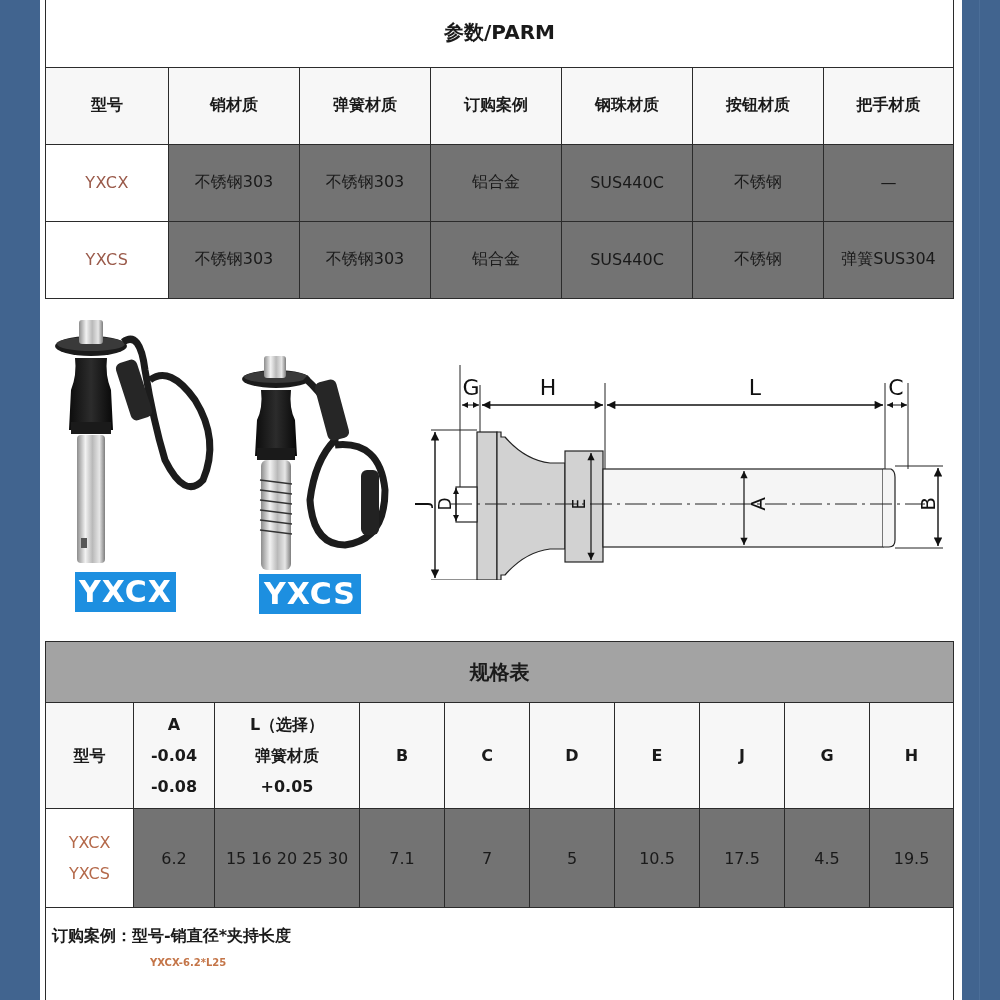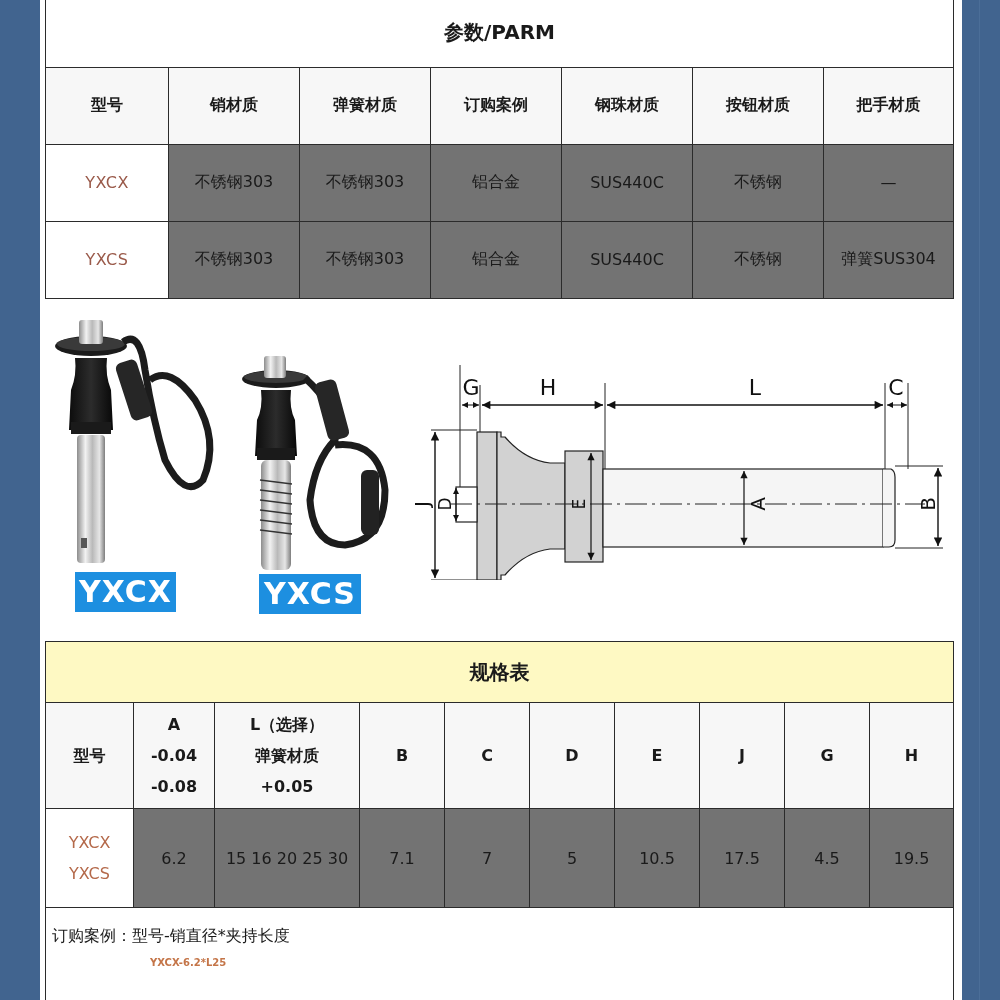--- a/index.html
+++ b/index.html
@@ -20,26 +20,26 @@
   
   #t1 { left: 45px; top: -2px; width: 908px; }
   #t1 .title-row td { height: 69px; border-top: none; font-weight: bold; font-size: 20px; background: #fff; }
   #t1 .hdr th { height: 77px; background: #f7f7f7; font-size: 16px; font-weight: bold; }
   #t1 .row td { height: 77px; font-size: 16px; }
   .cell-blue { background: #737373; }
   .cell-model { background: #fff; color: #9a5a4a; font-size: 16px; letter-spacing: 0.5px; }
 
   
   #t2 { left: 45px; top: 641px; width: 908px; }
-  #t2 .title-row td { height: 61px; font-weight: bold; font-size: 20px; background: #fef9c3; }
+  #t2 .title-row td { height: 61px; font-weight: bold; font-size: 20px; background: #a3a3a3; }
   #t2 .hdr th { height: 106px; background: #f7f7f7; font-size: 16px; font-weight: bold; line-height: 31px; }
   #t2 .row td { height: 99px; font-size: 16px; }
   #t2 .model-cell { background: #fff; color: #b4694a; font-size: 16px; line-height: 31px; }
   #t2 .footer td { height: 95px; text-align: left; vertical-align: top; border-bottom: none; padding: 18px 0 0 6px; background: #fff; }
-  .order-line { font-weight: normal; font-size: 16px; }
+  .order-line { font-weight: bold; font-size: 16px; }
   .order-example { color: #c47548; font-weight: bold; font-size: 10px; margin-top: 10px; margin-left: 98px; }
 
   
   .product { position: absolute; }
   .tag {
     position: absolute; background: #1d8fe0; color: #fff; font-weight: bold;
     font-size: 30px; text-align: center; letter-spacing: 1px; line-height: 40px;
   }
   #diagram { position: absolute; left: 405px; top: 365px; }
 </style>

